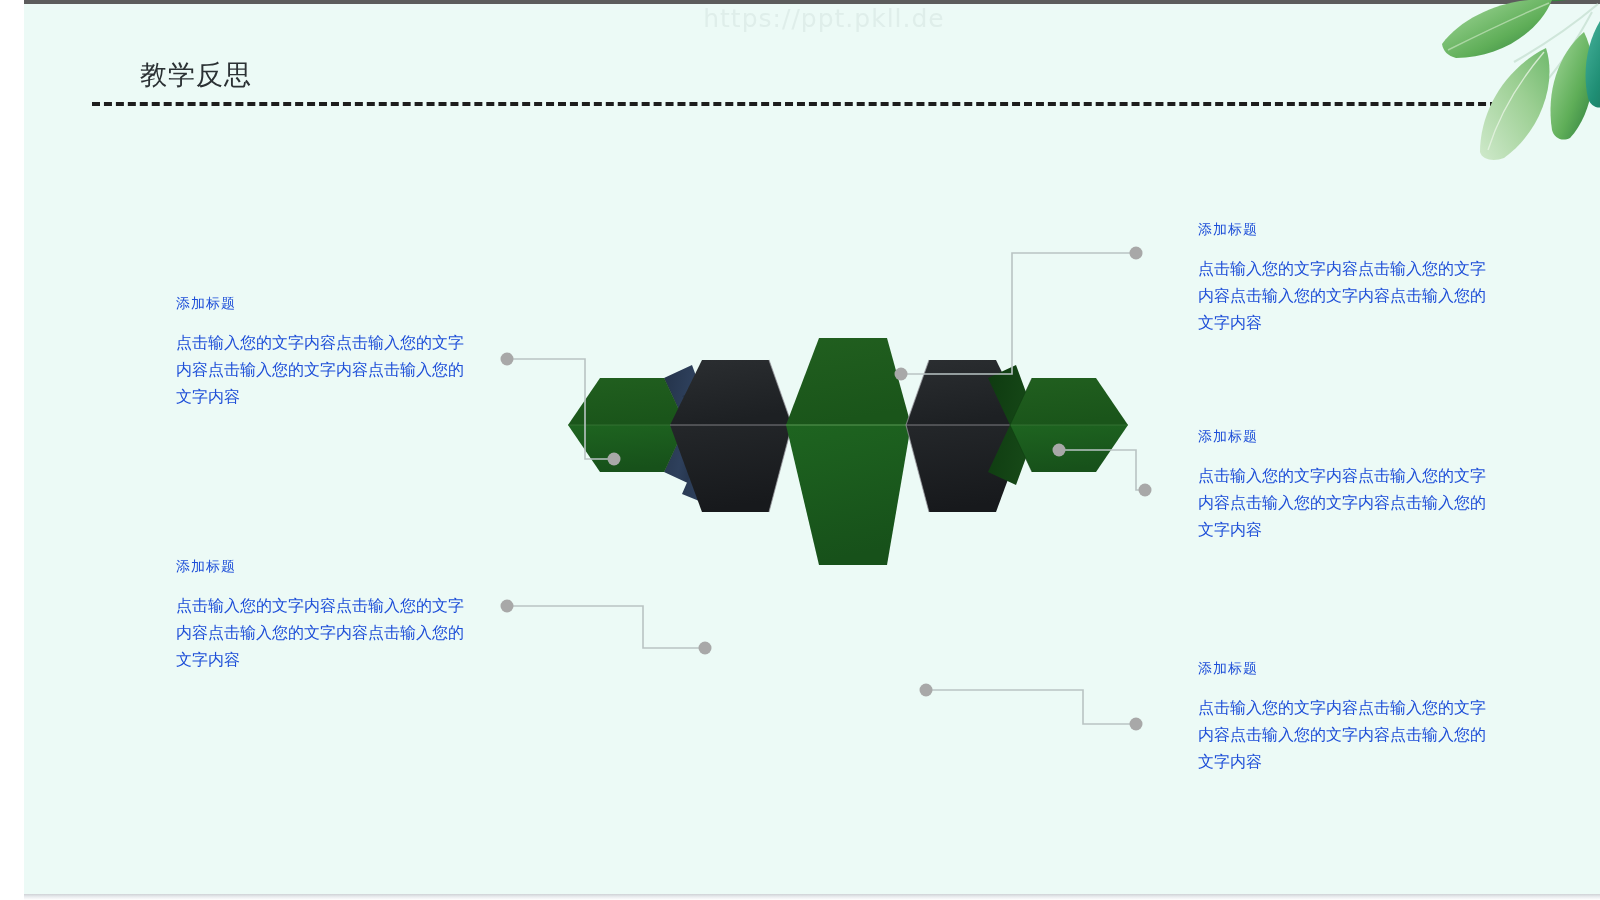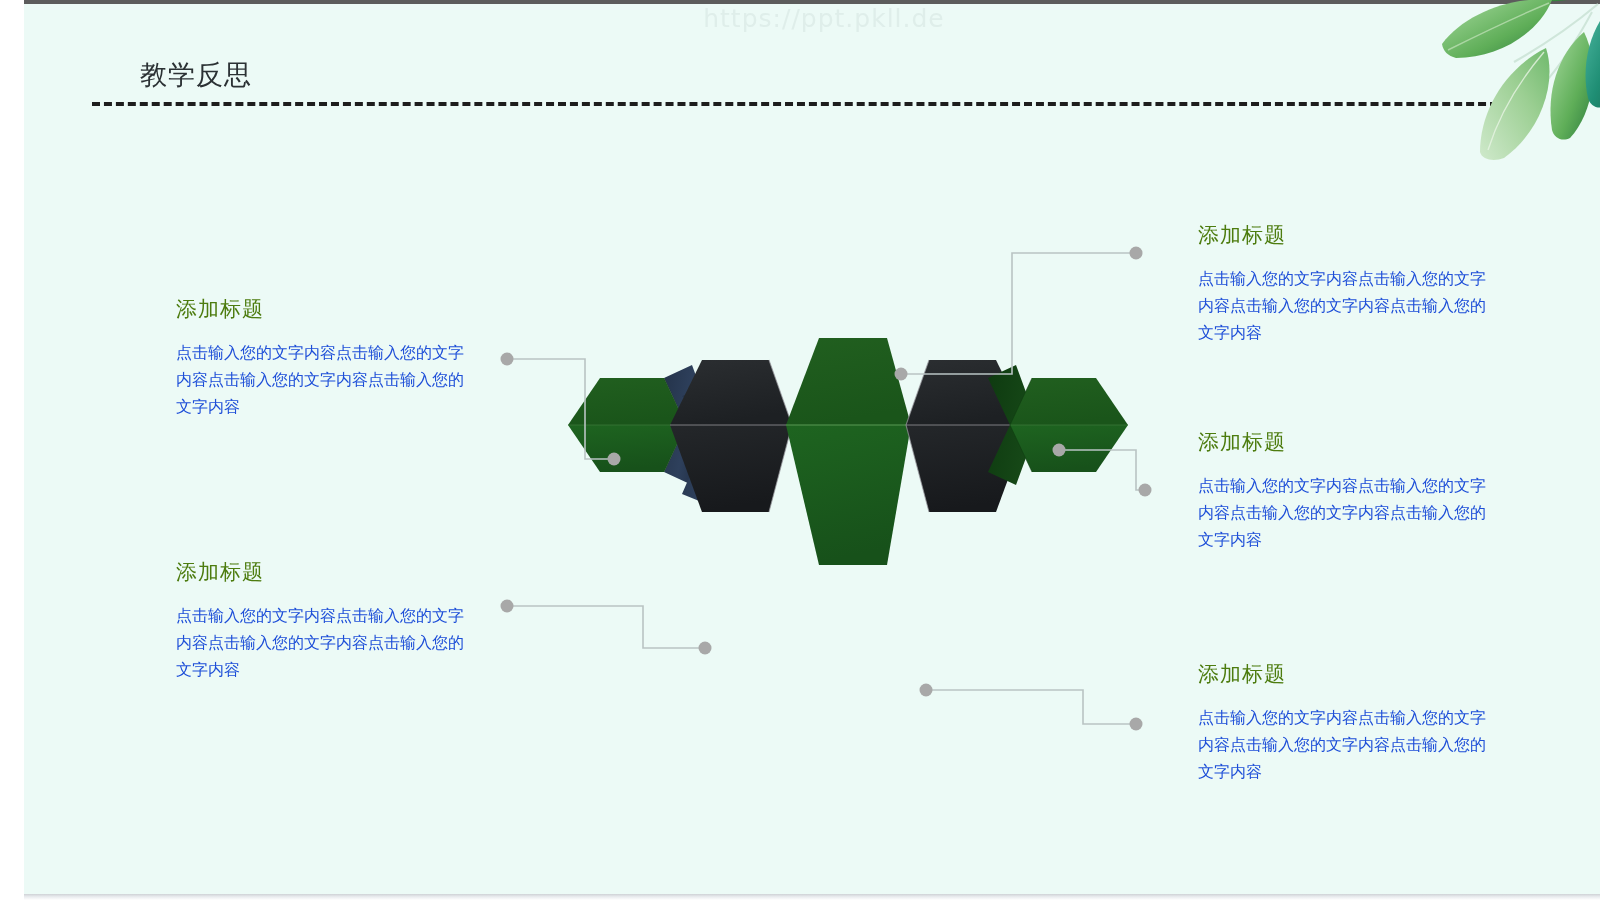--- a/index.html
+++ b/index.html
@@ -76,22 +76,22 @@
   }
 
   
   .conn { position: absolute; }
   .conn svg { display: block; overflow: visible; }
 
   
   .block { position: absolute; width: 300px; }
   .block.right { width: 300px; }
   .block-heading {
-    font-size: 21px;
-    color: #4d7c0f;
+    font-size: 14px;
+    color: #1d4ed8;
     margin: 0 0 16px 0;
     letter-spacing: 1px;
     white-space: nowrap;
   }
   .block-body {
     font-size: 16px;
     line-height: 1.70;
     color: #1d4ed8;
     margin: 0;
     font-family: "DejaVu Serif", "Liberation Serif", serif;

